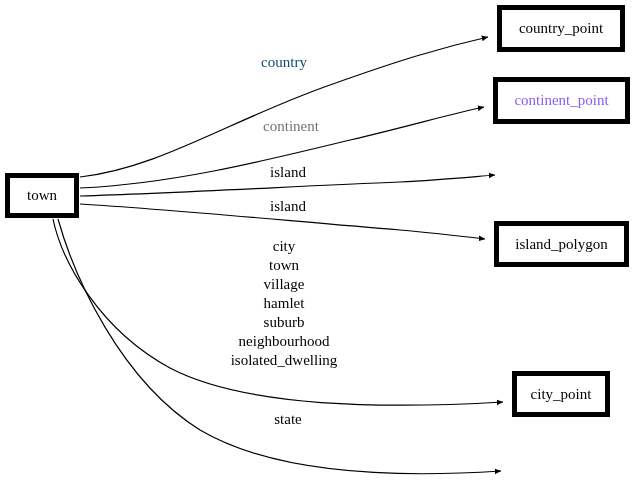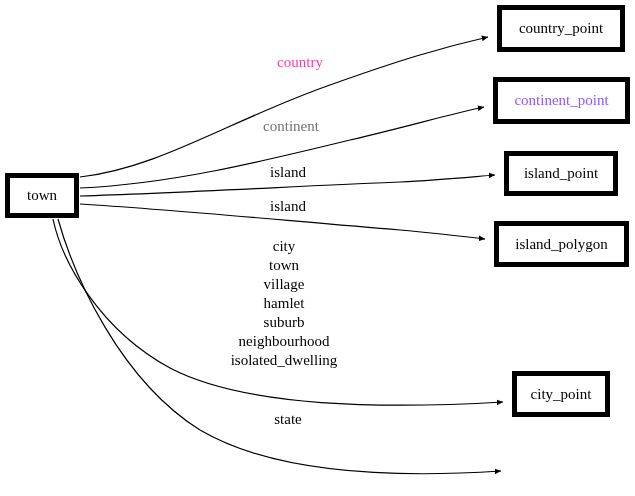--- a/index.html
+++ b/index.html
@@ -68,31 +68,28 @@
   <div class="node" id="node-place" style="left: 5px; top: 173px; width: 74px; height: 45px; border-color: rgb(0, 0, 0); color: rgb(0, 0, 0);">
     <span>town</span>
   </div>
 
   <div class="node" id="node-0" style="left: 497px; top: 5px; width: 128px; height: 47px; border-color: rgb(0, 0, 0); color: rgb(0, 0, 0);">
     <span>country_point</span>
   </div>
   <div class="node" id="node-1" style="left: 493px; top: 77px; width: 137px; height: 47px; border-color: rgb(0, 0, 0); color: #8b5cf6;">
     <span>continent_point</span>
   </div>
-  <div class="node" id="node-2" style="left: 504px; top: 151px; width: 114px; height: 45px; border-color: rgb(0, 0, 0); color: rgb(0, 0, 0);">
-    <span>island_point</span>
-  </div>
   <div class="node" id="node-4" style="left: 512px; top: 371px; width: 98px; height: 46px; border-color: rgb(0, 0, 0); color: rgb(0, 0, 0);">
     <span>city_point</span>
   </div>
   <div class="node" id="node-3" style="left: 494px; top: 221px; width: 135px; height: 46px; border-color: rgb(0, 0, 0); color: rgb(0, 0, 0);">
     <span>island_polygon</span>
   </div>
 
-  <div class="edge-label" id="elabel-0" style="left: 300px; top: 62px; color: #ec4899;">country</div>
+  <div class="edge-label" id="elabel-0" style="left: 284px; top: 62px; color: #0c4a6e;">country</div>
   <div class="edge-label" id="elabel-1" style="left: 291px; top: 126px; color: #737373;">continent</div>
   <div class="edge-label" id="elabel-2" style="left: 288px; top: 172px; color: rgb(0, 0, 0);">island</div>
   <div class="edge-label" id="elabel-3" style="left: 288px; top: 206px; color: rgb(0, 0, 0);">island</div>
   <div class="edge-label" id="elabel-4" style="left: 284px; top: 303px; color: rgb(0, 0, 0);">city
 town
 village
 hamlet
 suburb
 neighbourhood
 isolated_dwelling</div>

